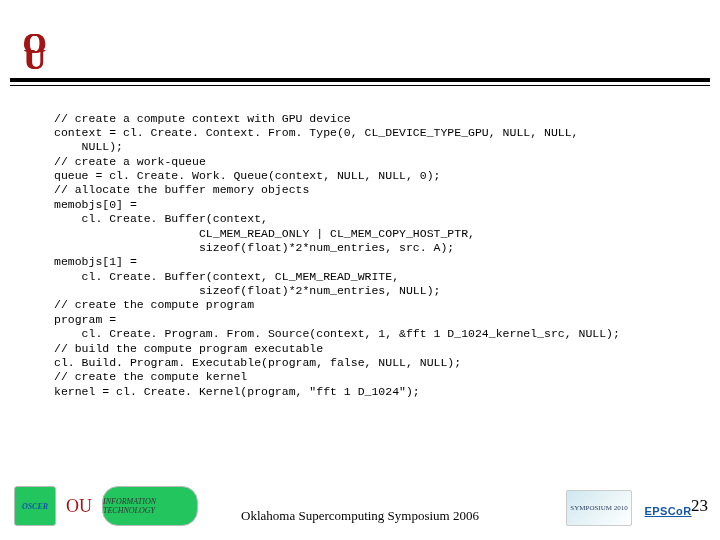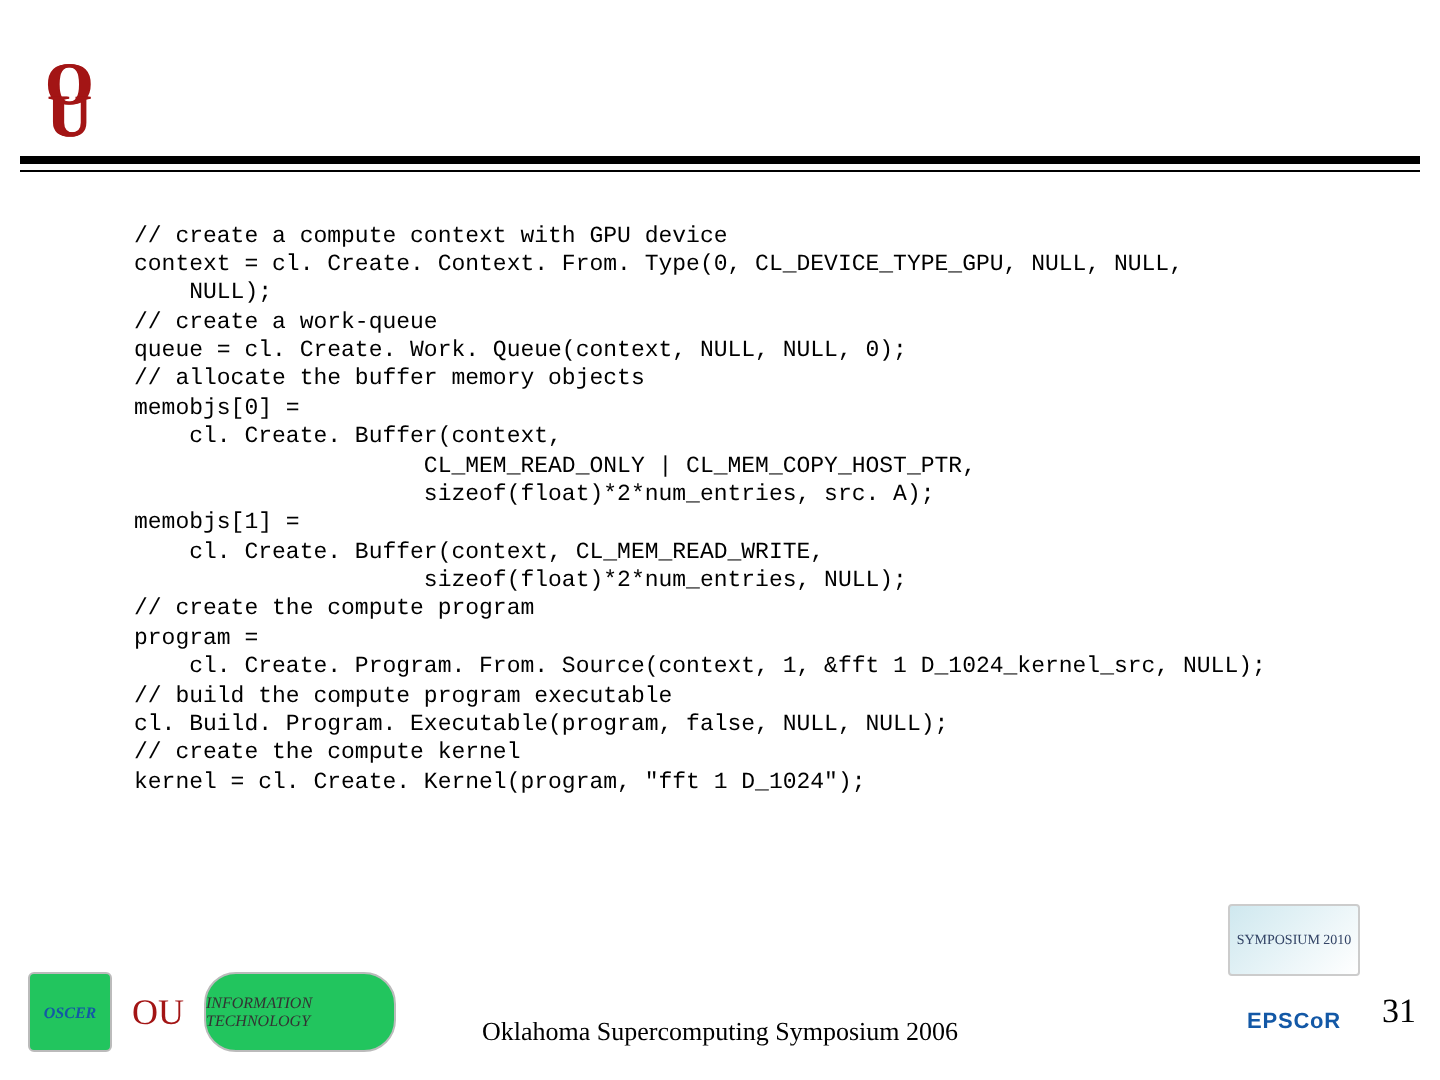--- a/index.html
+++ b/index.html
@@ -77,21 +77,20 @@
   .body {
     position: absolute;
     top: 100px;
     left: 54px;
     right: 30px;
     font-family: "Courier New", Courier, monospace;
     font-size: 11.5px;
     line-height: 1.25;
     white-space: pre;
     color: #000;
-    margin-left: 13px;
   }
   .footer {
     position: absolute;
     bottom: 10px;
     left: 0;
     width: 720px;
     height: 56px;
   }
   .footer-logos {
     position: absolute;
@@ -128,40 +127,39 @@
     bottom: 6px;
     left: 0;
     width: 720px;
     text-align: center;
     font-size: 13px;
     line-height: 1.25;
     font-family: "Times New Roman", Times, serif;
   }
   .footer-right-logos {
     position: absolute;
-    right: 40px;
+    right: 24px;
     bottom: 4px;
     display: flex;
-    align-items: center;
+    align-items: flex-end;
     gap: 8px;
-    flex-direction: column;
   }
   .logo-symp {
     width: 64px; height: 34px; border:1px solid #ccc;
     background: linear-gradient(135deg,#cfe8ef,#fff);
     border-radius:2px;
     display:flex;align-items:center;justify-content:center;
     font-size:7px;color:#346;
   }
   .logo-epscor {
     width: 56px; height: 30px;
     display:flex;align-items:center;justify-content:center;
     font-family: Arial, sans-serif;
     font-size: 11px;
-    color:#1358a6; font-weight:bold; letter-spacing:0.4px;
+    color:#1358a6; font-weight:bold; letter-spacing:0.4px;text-decoration:underline;
   }
   .page-num {
     position: absolute;
     right: 12px;
     bottom: 14px;
     font-size: 17px;
     font-family: "Times New Roman", Times, serif;
   }
 </style>
 </head>
@@ -207,16 +205,16 @@
       <div class="logo-ou-mini">OU</div>
       <div class="logo-box logo-it">INFORMATION TECHNOLOGY</div>
     </div>
     <div class="footer-center">
       <div>Oklahoma Supercomputing Symposium 2006</div>
     </div>
     <div class="footer-right-logos">
       <div class="logo-symp">SYMPOSIUM 2010</div>
       <div class="logo-epscor">EPSCoR</div>
     </div>
-    <div class="page-num">31</div>
+    <div class="page-num">23</div>
   </div>
 
 </div>
 
 </body></html>

